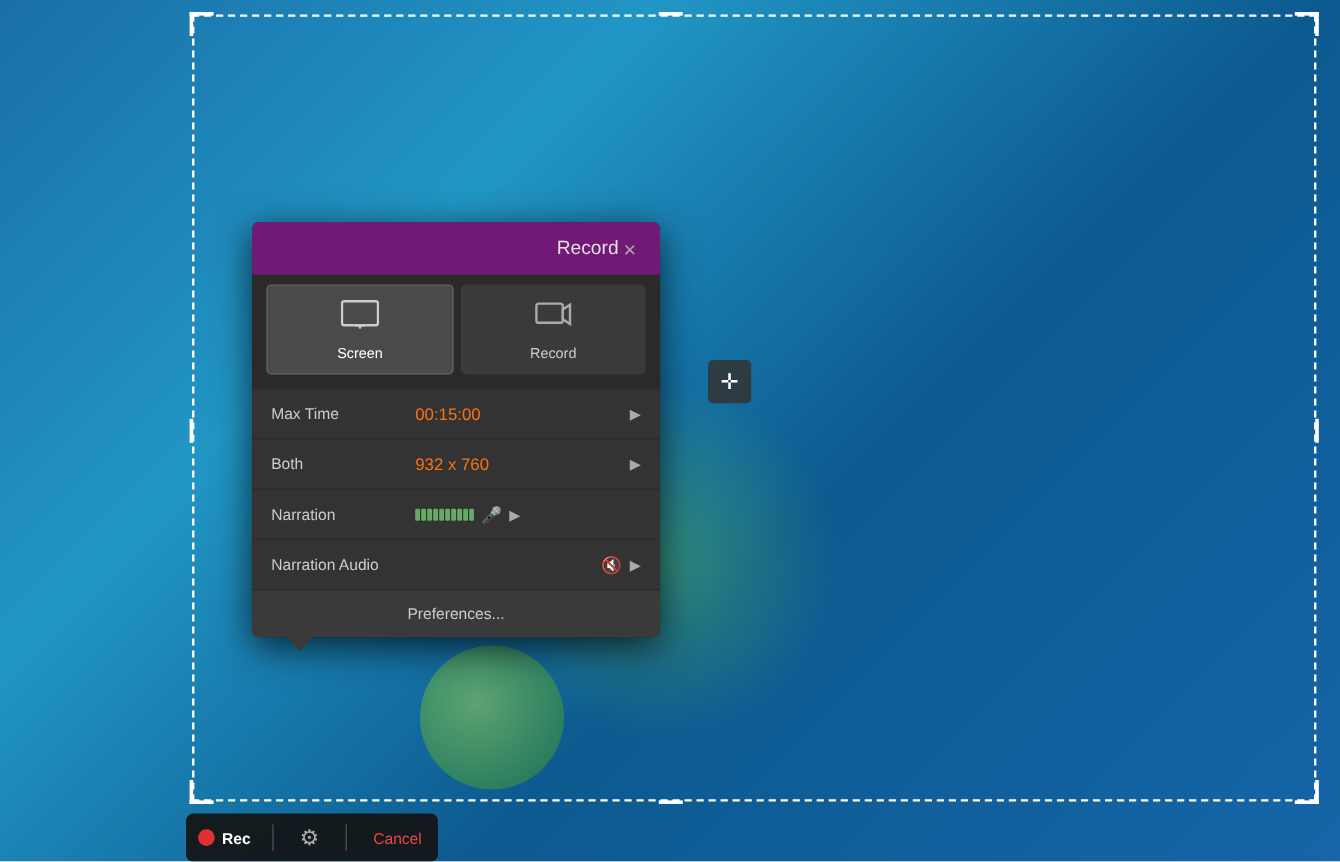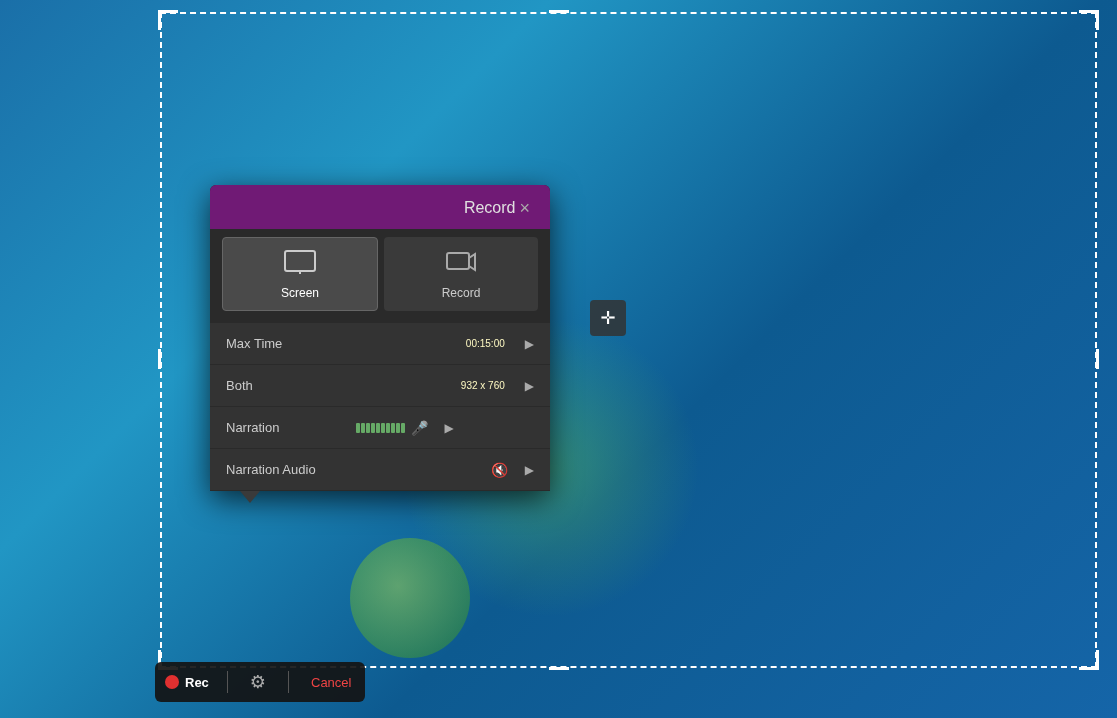--- a/index.html
+++ b/index.html
@@ -167,34 +167,33 @@
       background: #333;
       margin: 0;
     }
 
     .setting-row {
       display: flex;
       align-items: center;
       padding: 10px 16px;
       border-bottom: 1px solid #2a2a2a;
       min-height: 42px;
-      gap: 10px;
     }
 
     .setting-label {
       color: #ccc;
       font-size: 13px;
       flex: 0 0 120px;
     }
 
     .setting-value {
-      color: #fef9c3;
-      font-size: 10px;
+      color: #f97316;
+      font-size: 14px;
       flex: 1;
-      text-align: right;
+      text-align: left;
       margin-right: 4px;
     }
 
     .setting-arrow {
       color: #aaa;
       font-size: 12px;
       margin-left: 6px;
     }
 
     
@@ -237,21 +236,21 @@
       color: #ccc;
       font-size: 13px;
       cursor: pointer;
       text-align: center;
       border-radius: 0 0 6px 6px;
     }
 
     
     .bottom-toolbar {
       position: absolute;
-      bottom: 16px;
+      bottom: 0;
       left: 155px;
       display: flex;
       align-items: center;
       background: rgba(20,20,20,0.92);
       border-radius: 6px;
       padding: 6px 10px;
       gap: 18px;
       height: 40px;
     }
 
@@ -417,20 +416,21 @@
         <span class="setting-label">Narration Audio</span>
         <div style="flex:1; display:flex; justify-content:flex-end; align-items:center; gap:4px;">
           <span class="speaker-muted">🔇</span>
         </div>
         <span class="setting-arrow">▶</span>
       </div>
 
     </div>
 
     
+    <button class="preferences-btn">Preferences...</button>
 
     
     <div class="dialog-arrow"></div>
 
   </div>
 
   <div class="bottom-toolbar">
 
     <button class="rec-btn">
       <div class="rec-dot"></div>

